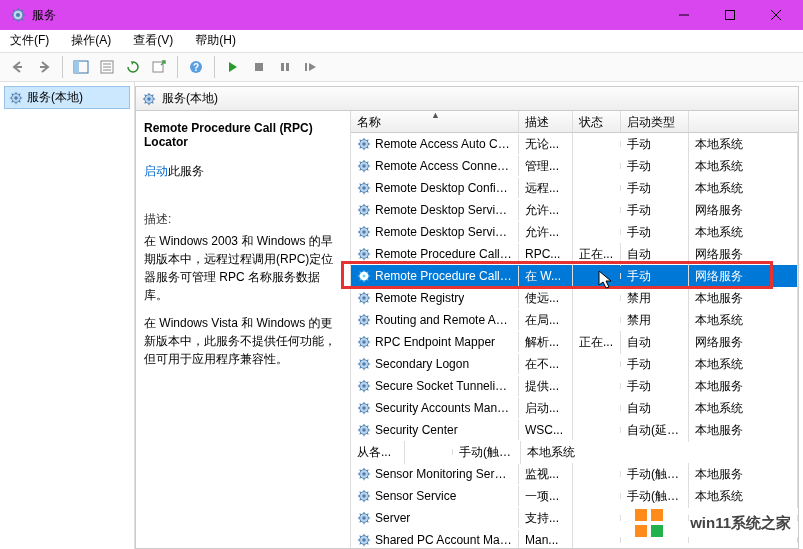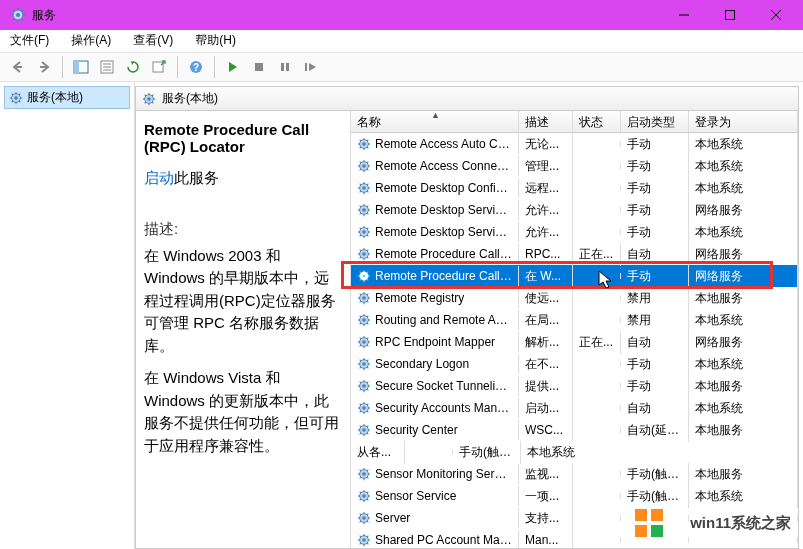--- a/index.html
+++ b/index.html
@@ -14,21 +14,21 @@
 .toolbar { height: 30px; display: flex; align-items: center; padding: 0 6px; gap: 2px; border-top: 1px solid #e0e0e0; border-bottom: 1px solid #e0e0e0; background: #fafafa; }
 .tbtn { width: 24px; height: 24px; display: flex; align-items: center; justify-content: center; border: 1px solid transparent; border-radius: 2px; }
 .tbtn svg { display:block; }
 .tsep { width: 1px; height: 22px; background: #ccc; margin: 0 4px; }
 .main { display: flex; height: calc(549px - 30px - 22px - 30px); justify-content: flex-end; }
 .tree { width: 135px; border-right: 1px solid #ddd; padding: 4px; }
 .tree-item { display: flex; align-items: center; gap: 4px; padding: 2px 4px; background: #cce8ff; border: 1px solid #99c2e8; }
 .content { flex: 1; display: flex; flex-direction: column; border: 1px solid #ccc; margin: 4px 4px 0 0; }
 .content-head { height: 24px; display: flex; align-items: center; gap: 6px; padding: 0 6px; background: linear-gradient(#fdfdfd,#eee); border-bottom: 1px solid #ccc; }
 .content-body { flex: 1; display: flex; overflow: hidden; }
-.detail { width: 215px; padding: 10px 8px; font-size: 15px; border-right: 1px solid #ddd; }
+.detail { width: 215px; padding: 10px 8px; font-size: 12px; border-right: 1px solid #ddd; }
 .detail .svc-title { font-weight: bold; margin-bottom: 6px; }
 .detail .link { color: #0066cc; font-family: Liberation Mono, monospace; }
 .detail p { margin: 16px 0 4px; color: #333; line-height: 1.5; }
 .list { flex: 1; display: flex; flex-direction: column; font-size: 12px; }
 .colhead { display: flex; height: 22px; background: linear-gradient(#fdfdfd,#eee); border-bottom: 1px solid #ccc; position: relative; }
 .col { padding: 3px 6px; border-right: 1px solid #ddd; white-space: nowrap; overflow: hidden; text-overflow: ellipsis; }
 .c-name { width: 168px; }
 .c-desc { width: 54px; }
 .c-status { width: 48px; }
 .c-start { width: 68px; }
@@ -201,21 +201,20 @@
         <div style="line-height:1.5">在 Windows 2003 和 Windows 的早期版本中，远程过程调用(RPC)定位器服务可管理 RPC 名称服务数据库。</div>
         <div style="line-height:1.5;margin-top:10px">在 Windows Vista 和 Windows 的更新版本中，此服务不提供任何功能，但可用于应用程序兼容性。</div>
       </div>
       <div class="list">
         <div class="colhead">
           <span class="sort-arrow">▲</span>
           <div class="col c-name">名称</div>
           <div class="col c-desc">描述</div>
           <div class="col c-status">状态</div>
           <div class="col c-start">启动类型</div>
-          <div class="col c-logon">登录为</div>
         </div>
         <div class="rows" id="rows">
             <div class="row">
               <div class="col c-name">
                 <svg width="14" height="14" class="gear-ic">
                   <use href="#gear"></use>
                 </svg>
                 <span class="nm">Remote Access Auto Con...</span>
               </div>
               <div class="col c-desc">无论...</div>

